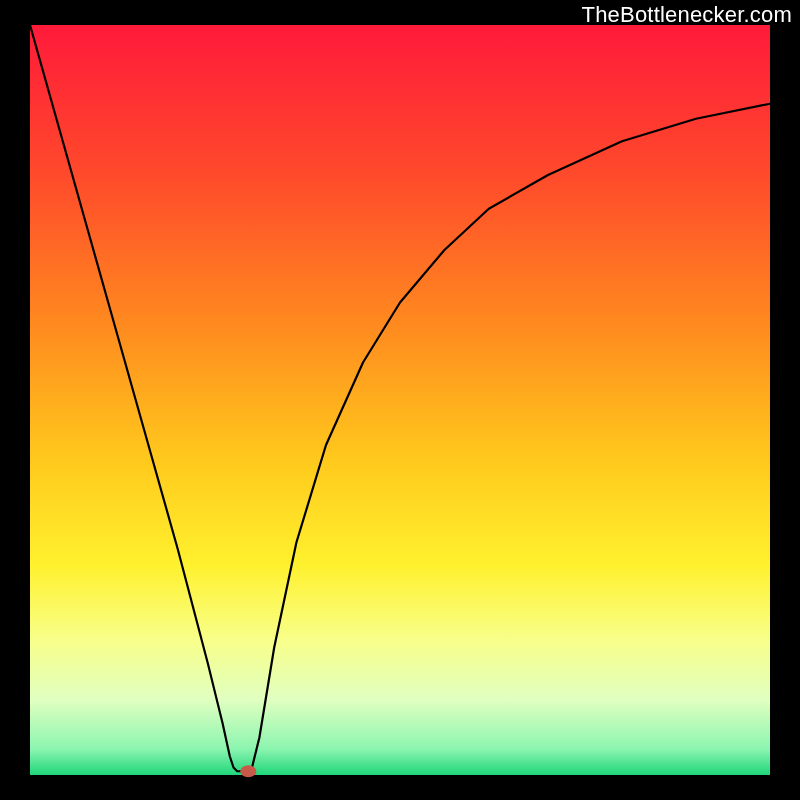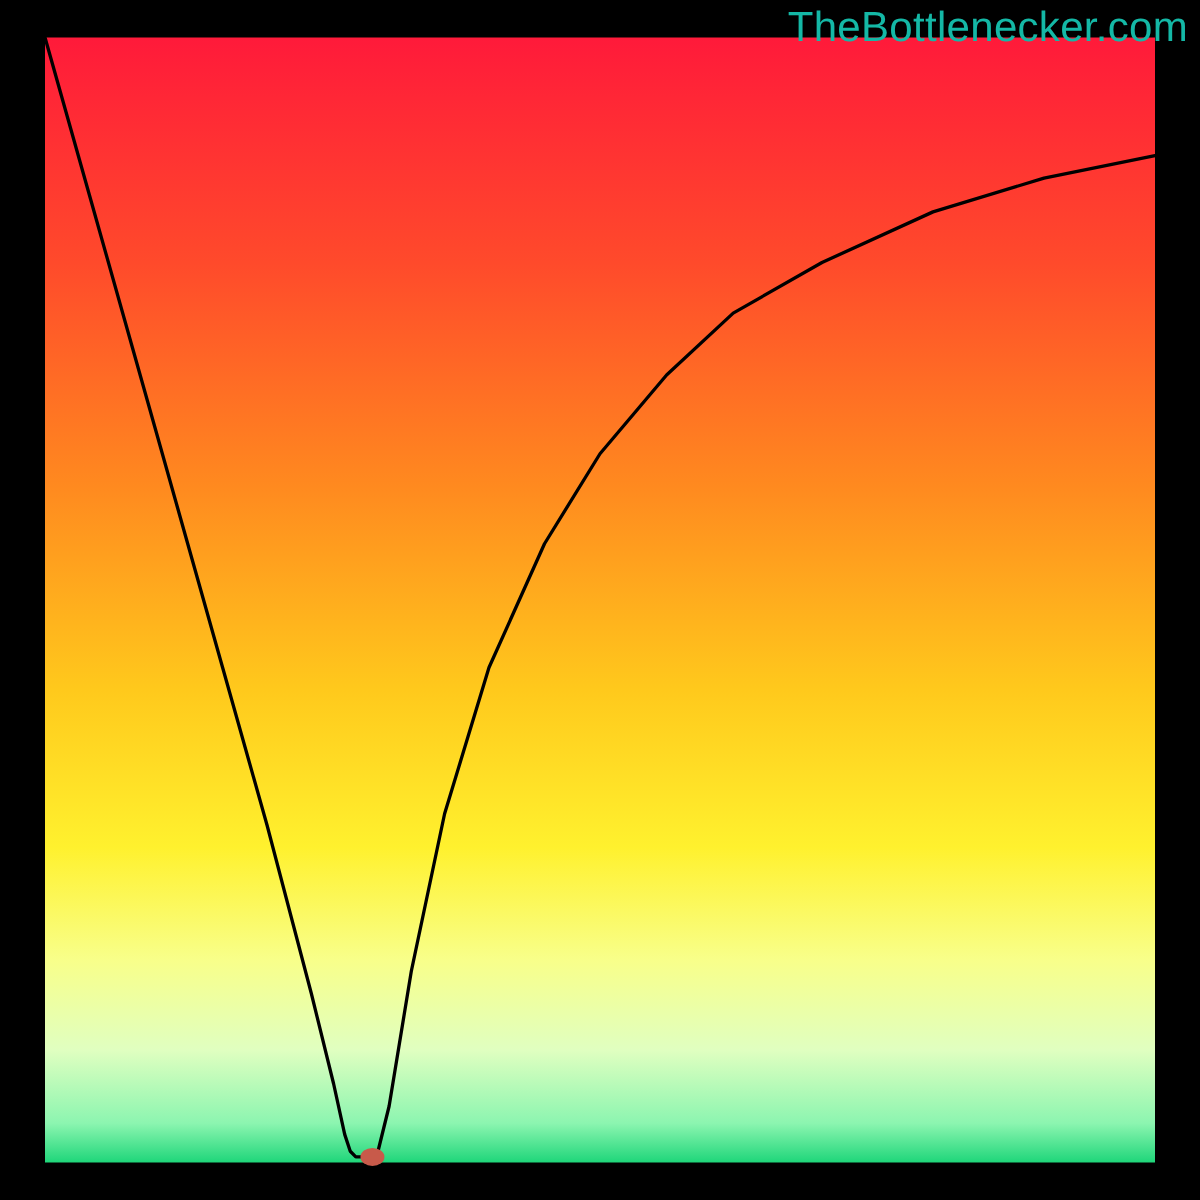--- a/index.html
+++ b/index.html
@@ -14,22 +14,22 @@
   .frame {
     position: relative;
     width: 800px;
     height: 800px;
     background: #000;
   }
   .watermark {
     position: absolute;
     top: 2px;
     right: 8px;
-    color: #14b8a6;
-    font-size: 28px;
+    color: #ffffff;
+    font-size: 22px;
     letter-spacing: 0.2px;
     z-index: 10;
   }
   svg {
     position: absolute;
     top: 0;
     left: 0;
   }
 </style>
 </head>

